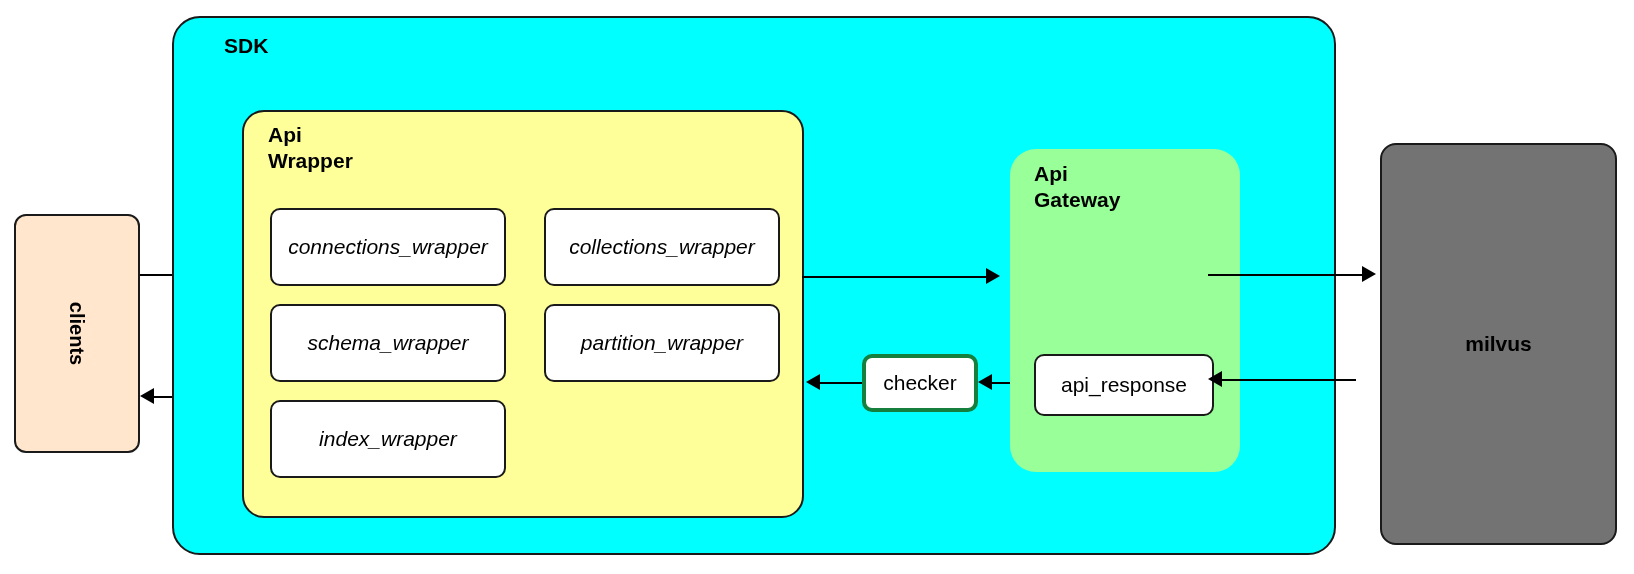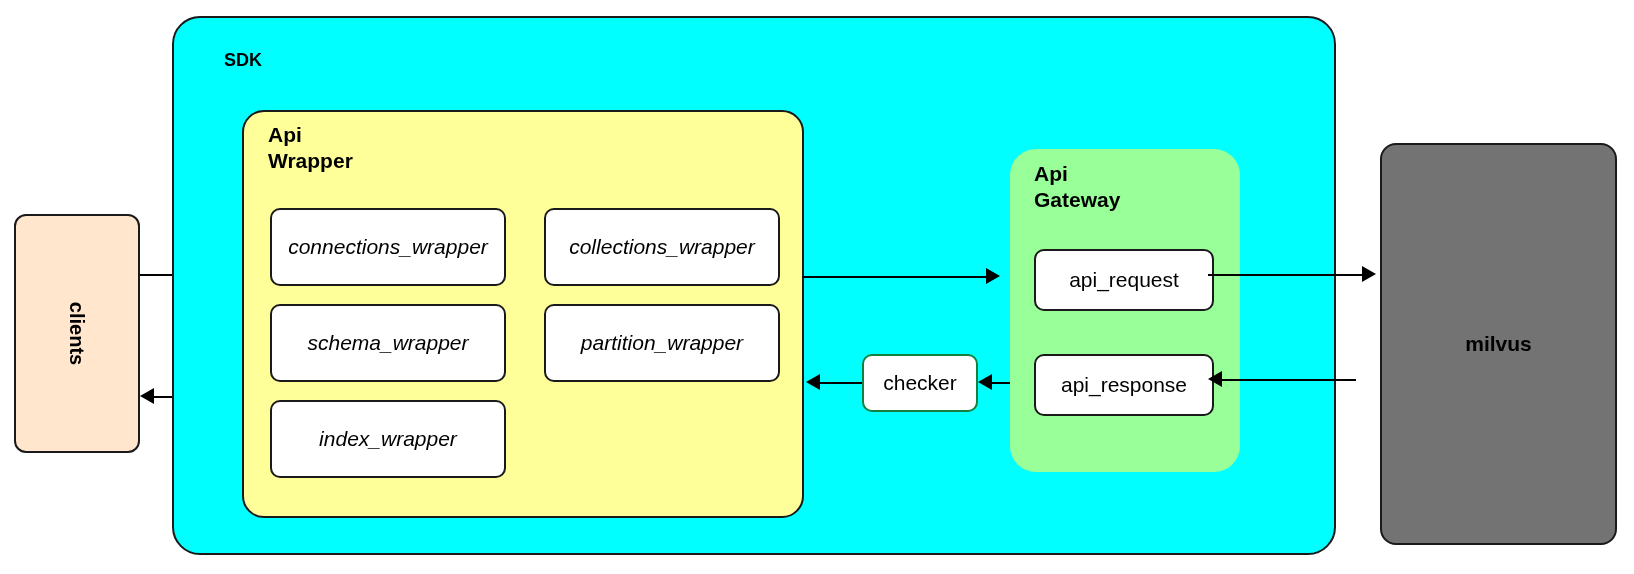--- a/index.html
+++ b/index.html
@@ -21,22 +21,22 @@
   .clients-label{
     transform:rotate(90deg);
     font-weight:bold;font-size:20px;color:#000;white-space:nowrap;
   }
 
   .sdk-box{
     left:172px;top:16px;width:1164px;height:539px;
     background:#00ffff;border:2px solid #1a1a1a;border-radius:28px;
   }
   .sdk-label{
-    position:absolute;left:50px;top:32px;
-    font-weight:bold;font-size:18px;color:#000;
+    position:absolute;left:50px;top:16px;
+    font-weight:bold;font-size:21px;color:#000;
   }
 
   .wrapper-box{
     left:68px;top:92px;width:562px;height:408px;
     background:#ffff99;border:2px solid #1a1a1a;border-radius:22px;
   }
   .wrapper-label{
     position:absolute;left:24px;top:10px;
     font-weight:bold;font-size:21px;color:#000;line-height:1.22;
     width:120px;
@@ -49,21 +49,21 @@
     font-size:21px;color:#000;font-style:italic;
   }
   .wc-c0{left:26px;}
   .wc-c1{left:300px;}
   .wc-r0{top:96px;}
   .wc-r1{top:192px;}
   .wc-r2{top:288px;}
 
   .checker-box{
     left:860px;top:352px;width:116px;height:58px;
-    background:#ffffff;border:2px solid #15803d;border-radius:10px;
+    background:#ffffff;border:4px solid #15803d;border-radius:10px;
     display:flex;align-items:center;justify-content:center;
     font-size:21px;color:#000;
   }
 
   .gateway-box{
     left:1008px;top:147px;width:230px;height:323px;
     background:#99ff99;border-radius:26px;
   }
   .gateway-label{
     position:absolute;left:24px;top:12px;
@@ -144,23 +144,20 @@
 
     <div class="arrow" style="left:816px;top:364px;width:48px;"></div>
     <div class="ah ah-left" style="left:804px;top:356px;"></div>
 
     <div class="box checker-box" style="left:688px;top:336px;">
       <span>checker</span>
     </div>
 
     <div class="box gateway-box" style="left:836px;top:131px;">
       <span class="gateway-label"><span>Api</span><br><span>Gateway</span></span>
-      <div class="gcell gc-req">
-          <span>api_request</span>
-        </div>
       <div class="gcell gc-res">
           <span>api_response</span>
         </div>
     </div>
   </div>
 
   <div class="arrow" style="left:1208px;top:274px;width:158px;"></div>
   <div class="ah ah-right" style="left:1362px;top:266px;"></div>
 
   <div class="arrow" style="left:1220px;top:379px;width:136px;"></div>

